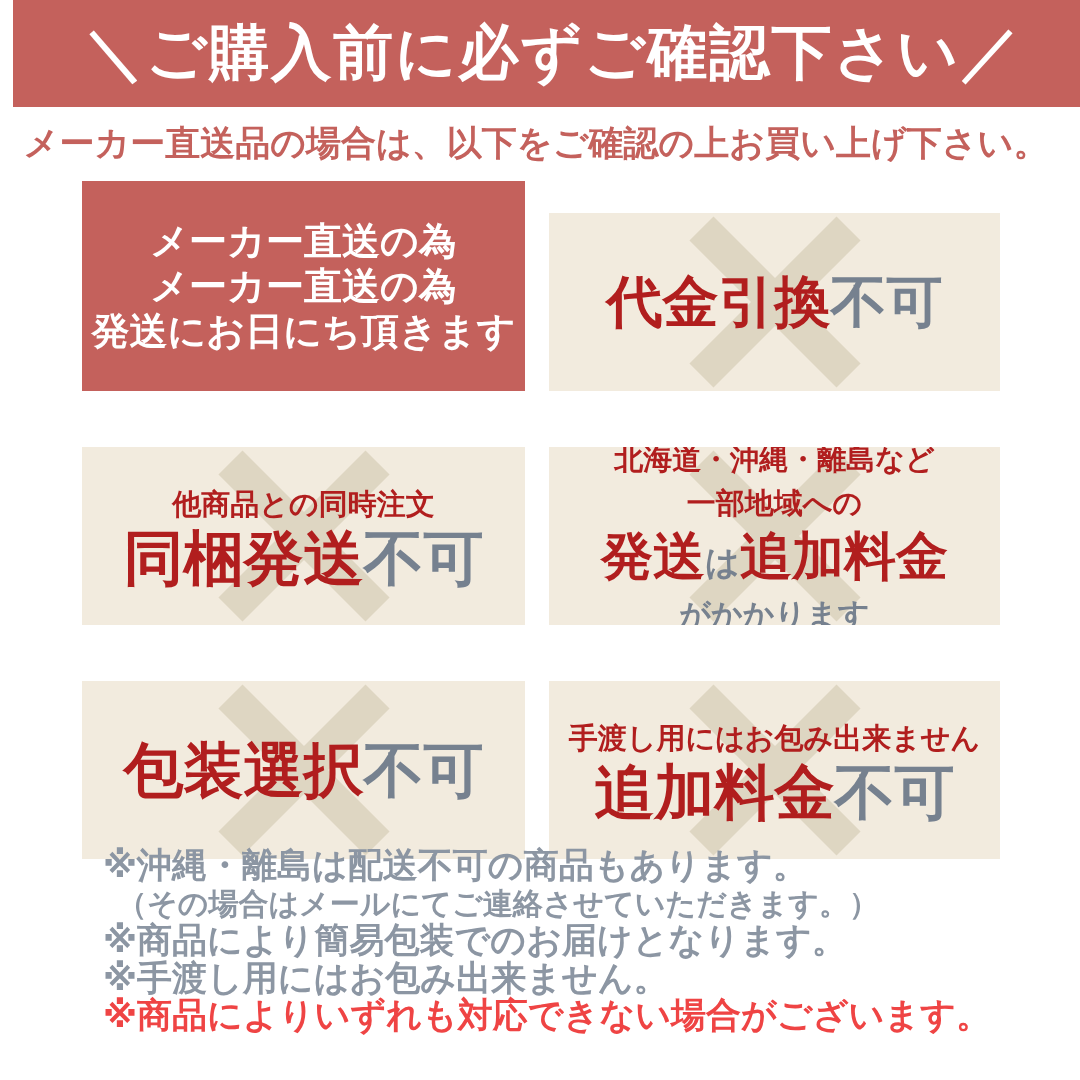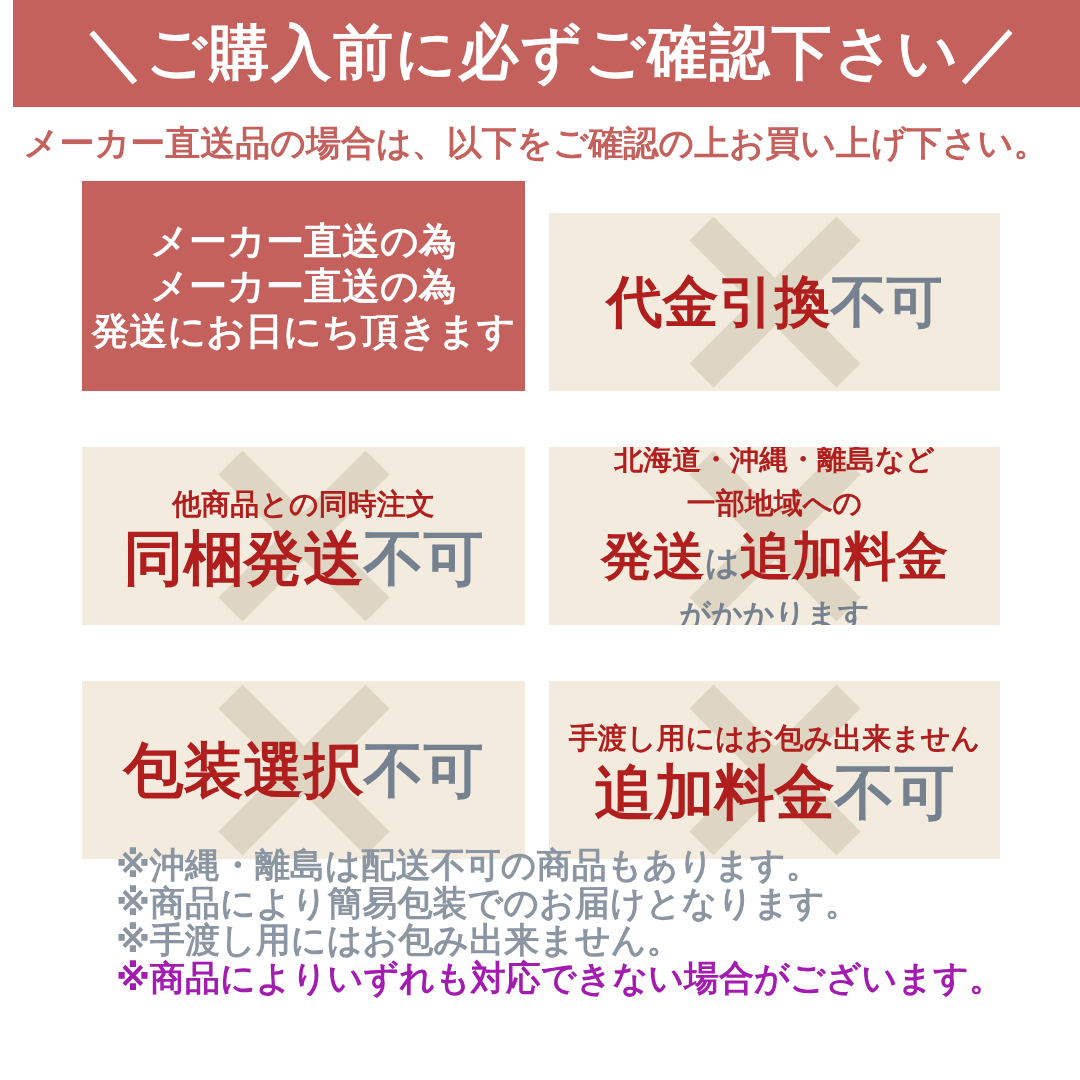--- a/index.html
+++ b/index.html
@@ -69,26 +69,26 @@
   .big-56  { font-size:56px; line-height:72px; white-space:nowrap; }
   .big-48  { font-size:60px; line-height:64px; white-space:nowrap; }
   .note-29 { font-size:29px; line-height:44px; white-space:nowrap; }
 
   .remote-big { font-size:52px; line-height:62px; white-space:nowrap; }
   .remote-big .particle { font-size:34px; }
   .remote-tail { font-size:31px; line-height:42px; white-space:nowrap; }
 
   
   .notes {
-    position:absolute; top:847px; left:116px;
+    position:absolute; top:847px; left:103px;
     color:#8c96a3;
   }
   .note-line { font-size:35px; line-height:37.5px; white-space:nowrap; }
   .note-line.paren { font-size:30px; padding-left:14px; }
-  .note-line.red { color:#a21caf; }
+  .note-line.red { color:#ef4444; }
 </style>
 </head>
 <body>
 
 <div class="banner">
   <div class="banner-title">＼ご購入前に必ずご確認下さい／</div>
 </div>
 
 <div class="subtitle">メーカー直送品の場合は、以下をご確認の上お買い上げ下さい。</div>
 
@@ -160,16 +160,17 @@
       <div class="big-48">
         <span class="crimson">追加料金</span><span class="slate">不可</span>
       </div>
     </div>
   </section>
 
 </div>
 
 <div class="notes">
   <div class="note-line">※沖縄・離島は配送不可の商品もあります。</div>
+  <div class="note-line paren">（その場合はメールにてご連絡させていただきます。）</div>
   <div class="note-line">※商品により簡易包装でのお届けとなります。</div>
   <div class="note-line">※手渡し用にはお包み出来ません。</div>
   <div class="note-line red">※商品によりいずれも対応できない場合がございます。</div>
 </div>
 
 </body></html>

